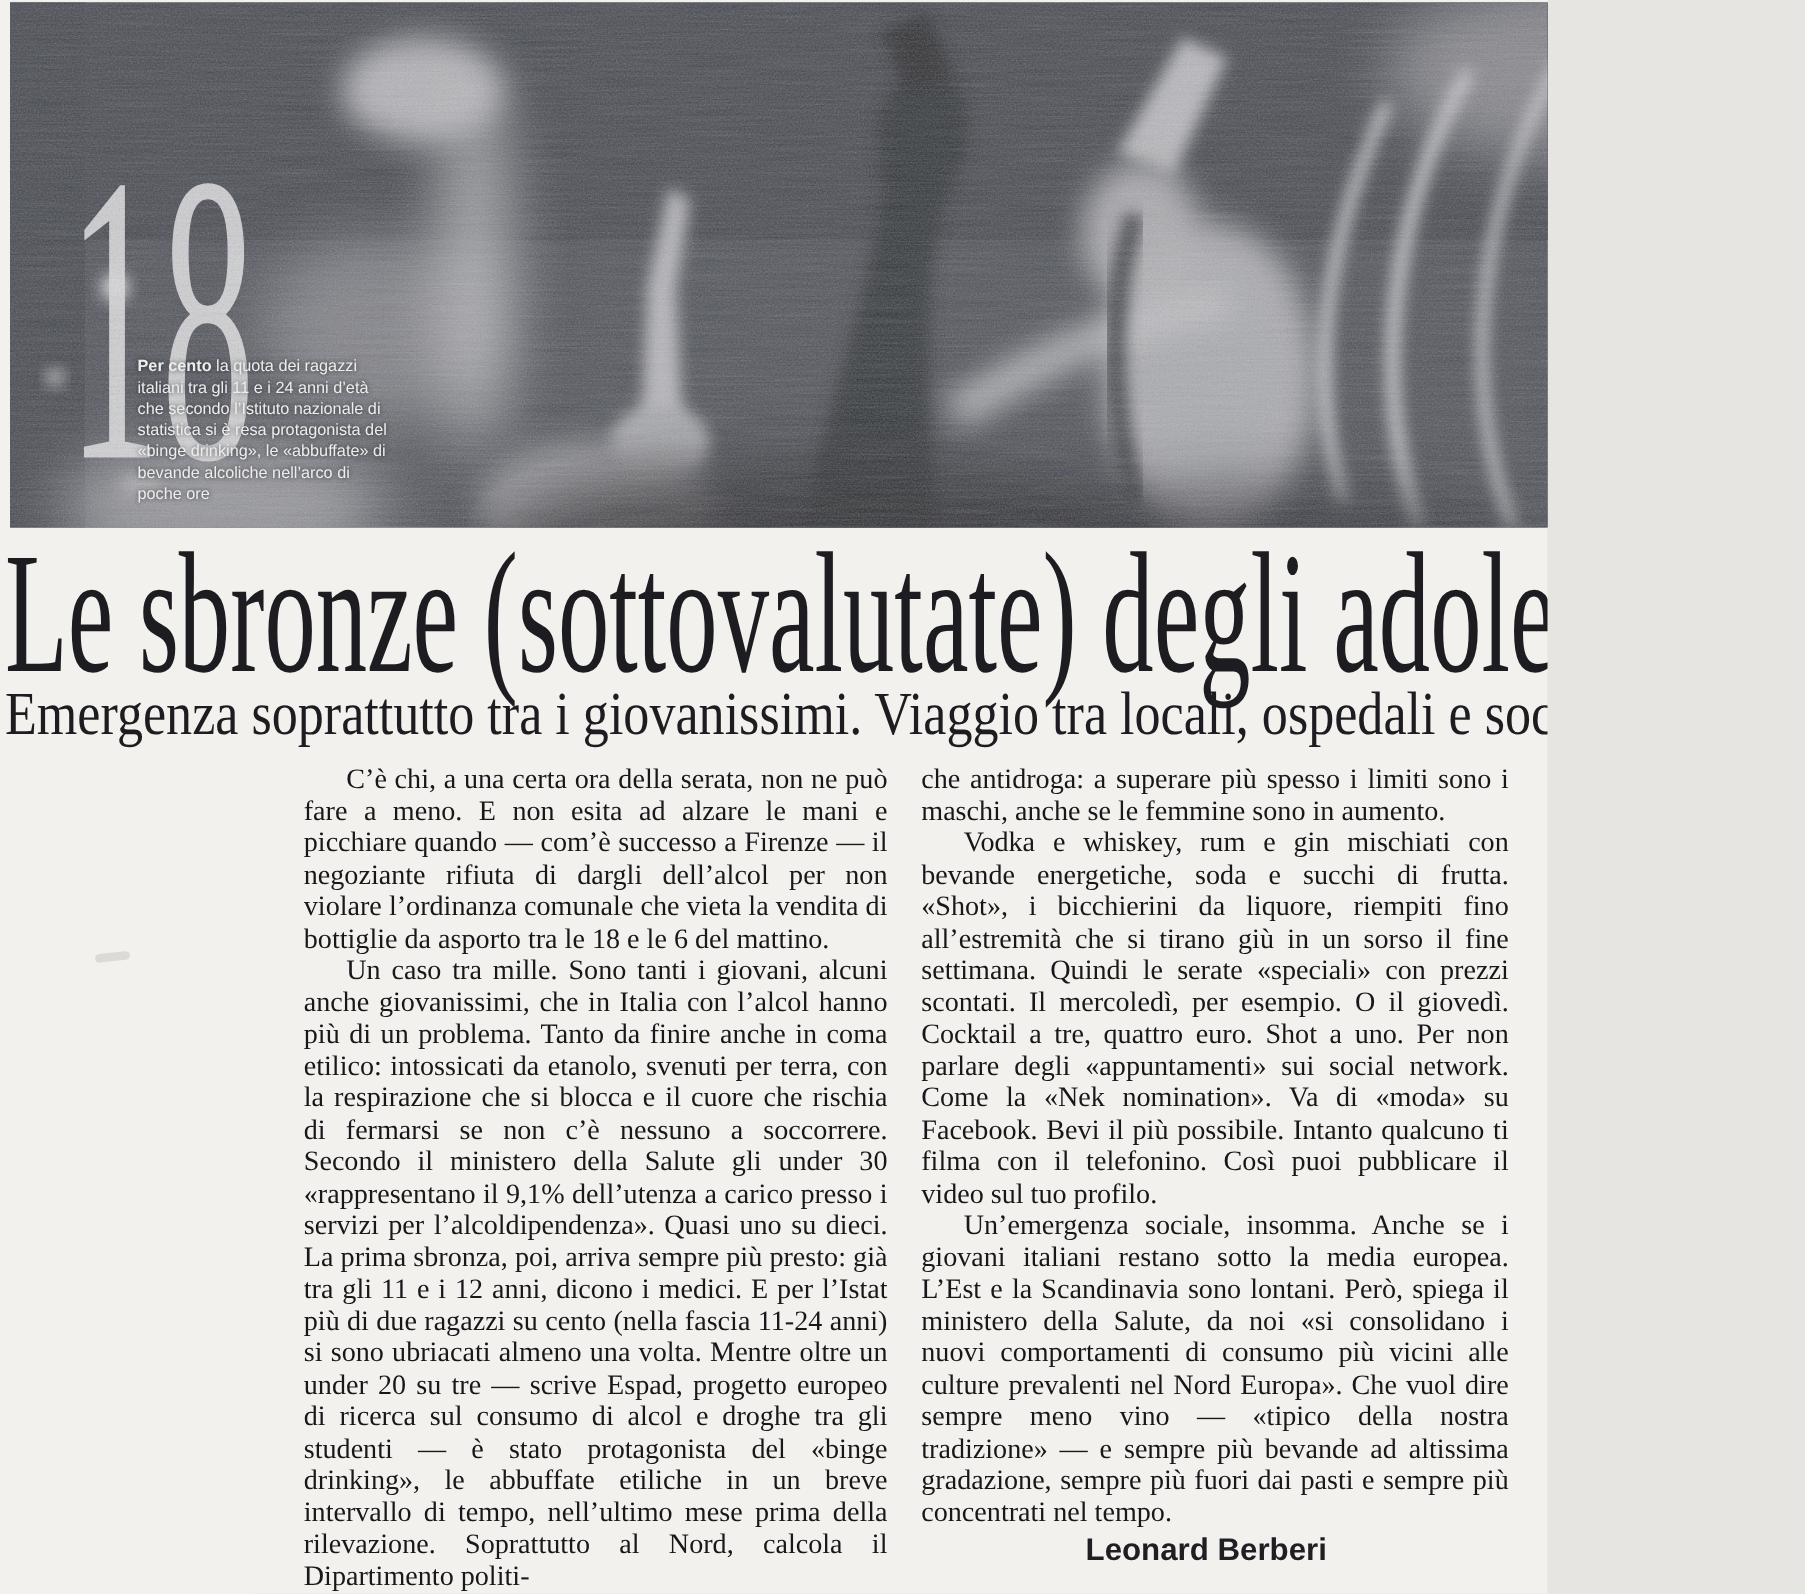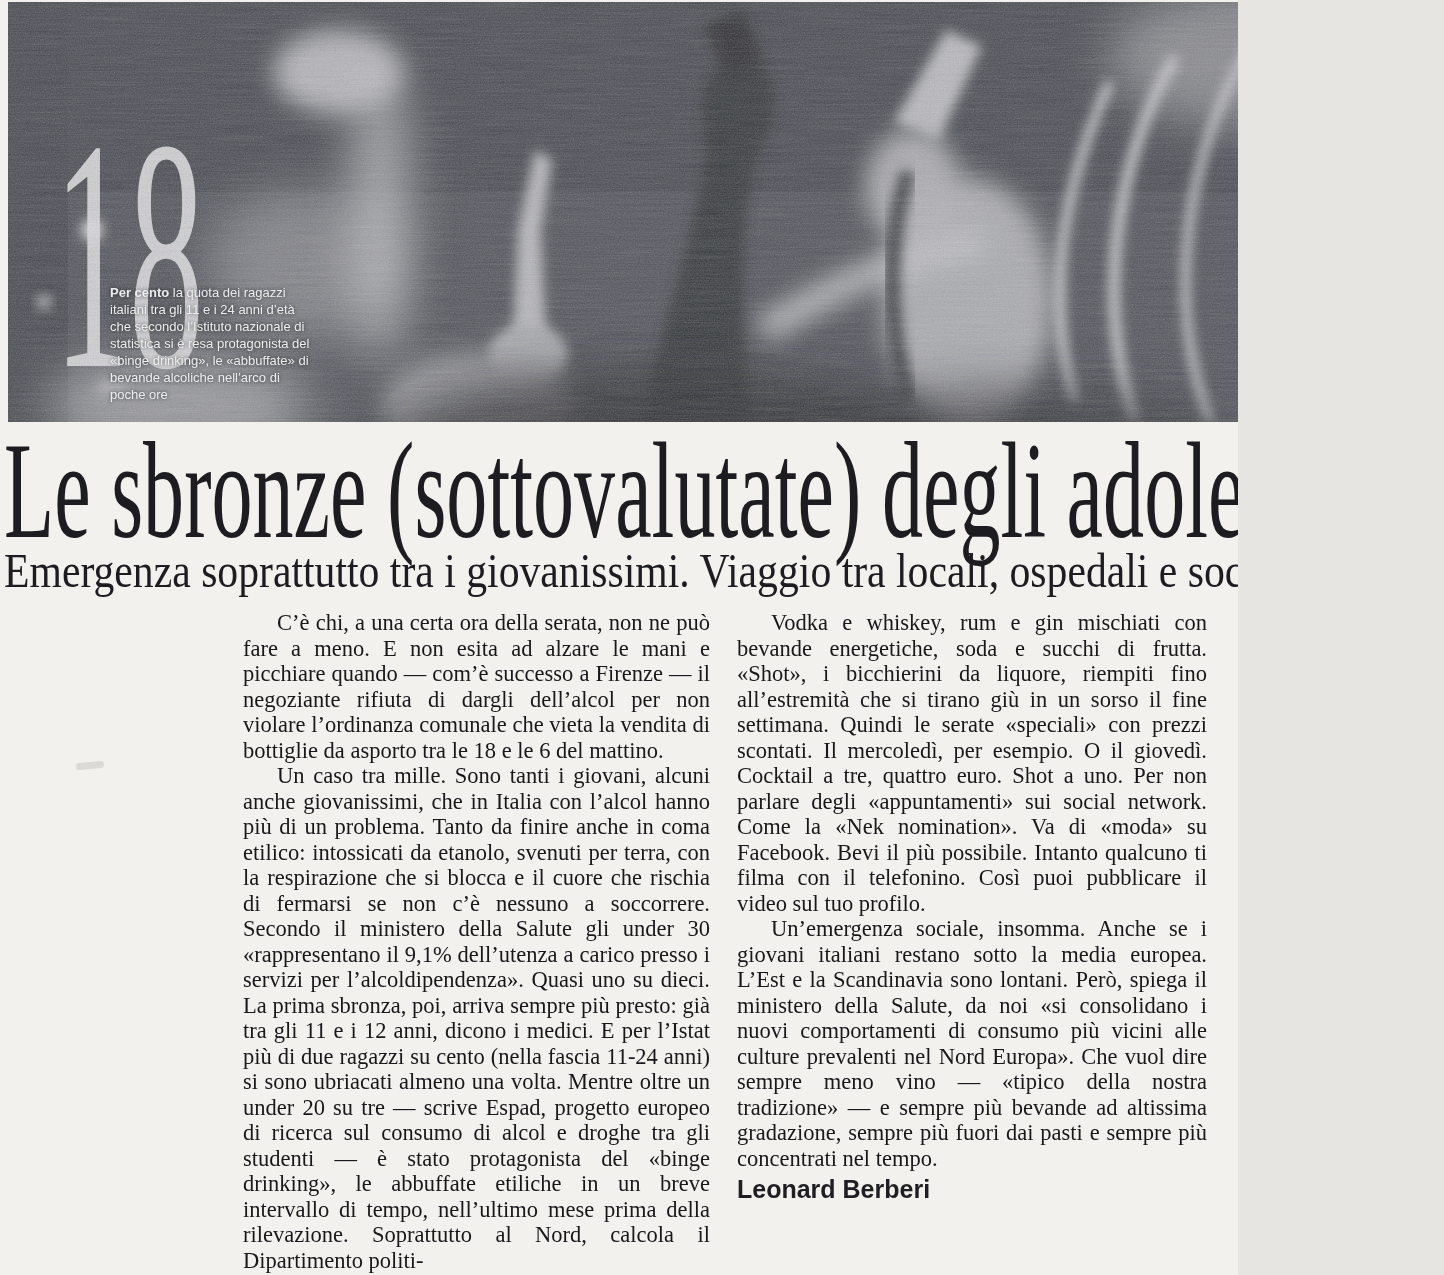--- a/index.html
+++ b/index.html
@@ -26,21 +26,21 @@
     position:absolute; top:610px; height:665px; overflow:hidden;
     font-size:22.5px; line-height:25.5px; text-align:justify;
     color:#18181b;
   }
   .col-left  { left:243px; width:467px; }
   .col-right { left:737px; width:470px; }
   .col p { margin:0; }
   .col p.indent { text-indent:34px; }
   .byline {
     font-family:"Liberation Sans", sans-serif; font-weight:bold;
-    font-size:25px; text-align:left; padding-right:14px; margin-top:6px !important;
+    font-size:25px; text-align:center; padding-right:14px; margin-top:6px !important;
     color:#1f1f23;
   }
   .artifact {
     position:absolute; left:76px; top:762px; width:28px; height:7px;
     background:#dcdad6; border-radius:4px; transform:rotate(-6deg);
   }
 </style>
 </head>
 <body>
 
@@ -123,19 +123,20 @@
     <text x="4" y="107" font-size="138" textLength="1432" lengthAdjust="spacingAndGlyphs">Le sbronze (sottovalutate) degli adolescenti</text>
     <text x="4" y="157" font-size="49" textLength="1428" lengthAdjust="spacingAndGlyphs">Emergenza soprattutto tra i giovanissimi. Viaggio tra locali, ospedali e social network</text>
   </svg>
 
   <div class="col col-left">
     <p class="indent">C’è chi, a una certa ora della serata, non ne può fare a meno. E non esita ad alzare le mani e picchiare quando — com’è successo a Firenze — il negoziante rifiuta di dargli dell’alcol per non violare l’ordinanza comunale che vieta la vendita di bottiglie da asporto tra le 18 e le 6 del mattino.</p>
     <p class="indent">Un caso tra mille. Sono tanti i giovani, alcuni anche giovanissimi, che in Italia con l’alcol hanno più di un problema. Tanto da finire anche in coma etilico: intossicati da etanolo, svenuti per terra, con la respirazione che si blocca e il cuore che rischia di fermarsi se non c’è nessuno a soccorrere. Secondo il ministero della Salute gli under 30 «rappresentano il 9,1% dell’utenza a carico presso i servizi per l’alcoldipendenza». Quasi uno su dieci. La prima sbronza, poi, arriva sempre più presto: già tra gli 11 e i 12 anni, dicono i medici. E per l’Istat più di due ragazzi su cento (nella fascia 11-24 anni) si sono ubriacati almeno una volta. Mentre oltre un under 20 su tre — scrive Espad, progetto europeo di ricerca sul consumo di alcol e droghe tra gli studenti — è stato protagonista del «binge drinking», le abbuffate etiliche in un breve intervallo di tempo, nell’ultimo mese prima della rilevazione. Soprattutto al Nord, calcola il Dipartimento politi-</p>
   </div>
 
   <div class="col col-right">
+    <p>che antidroga: a superare più spesso i limiti sono i maschi, anche se le femmine sono in aumento.</p>
     <p class="indent">Vodka e whiskey, rum e gin mischiati con bevande energetiche, soda e succhi di frutta. «Shot», i bicchierini da liquore, riempiti fino all’estremità che si tirano giù in un sorso il fine settimana. Quindi le serate «speciali» con prezzi scontati. Il mercoledì, per esempio. O il giovedì. Cocktail a tre, quattro euro. Shot a uno. Per non parlare degli «appuntamenti» sui social network. Come la «Nek nomination». Va di «moda» su Facebook. Bevi il più possibile. Intanto qualcuno ti filma con il telefonino. Così puoi pubblicare il video sul tuo profilo.</p>
     <p class="indent">Un’emergenza sociale, insomma. Anche se i giovani italiani restano sotto la media europea. L’Est e la Scandinavia sono lontani. Però, spiega il ministero della Salute, da noi «si consolidano i nuovi comportamenti di consumo più vicini alle culture prevalenti nel Nord Europa». Che vuol dire sempre meno vino — «tipico della nostra tradizione» — e sempre più bevande ad altissima gradazione, sempre più fuori dai pasti e sempre più concentrati nel tempo.</p>
     <p class="byline">Leonard Berberi</p>
   </div>
 
   <div class="artifact"></div>
 </div>
 
 </body></html>

